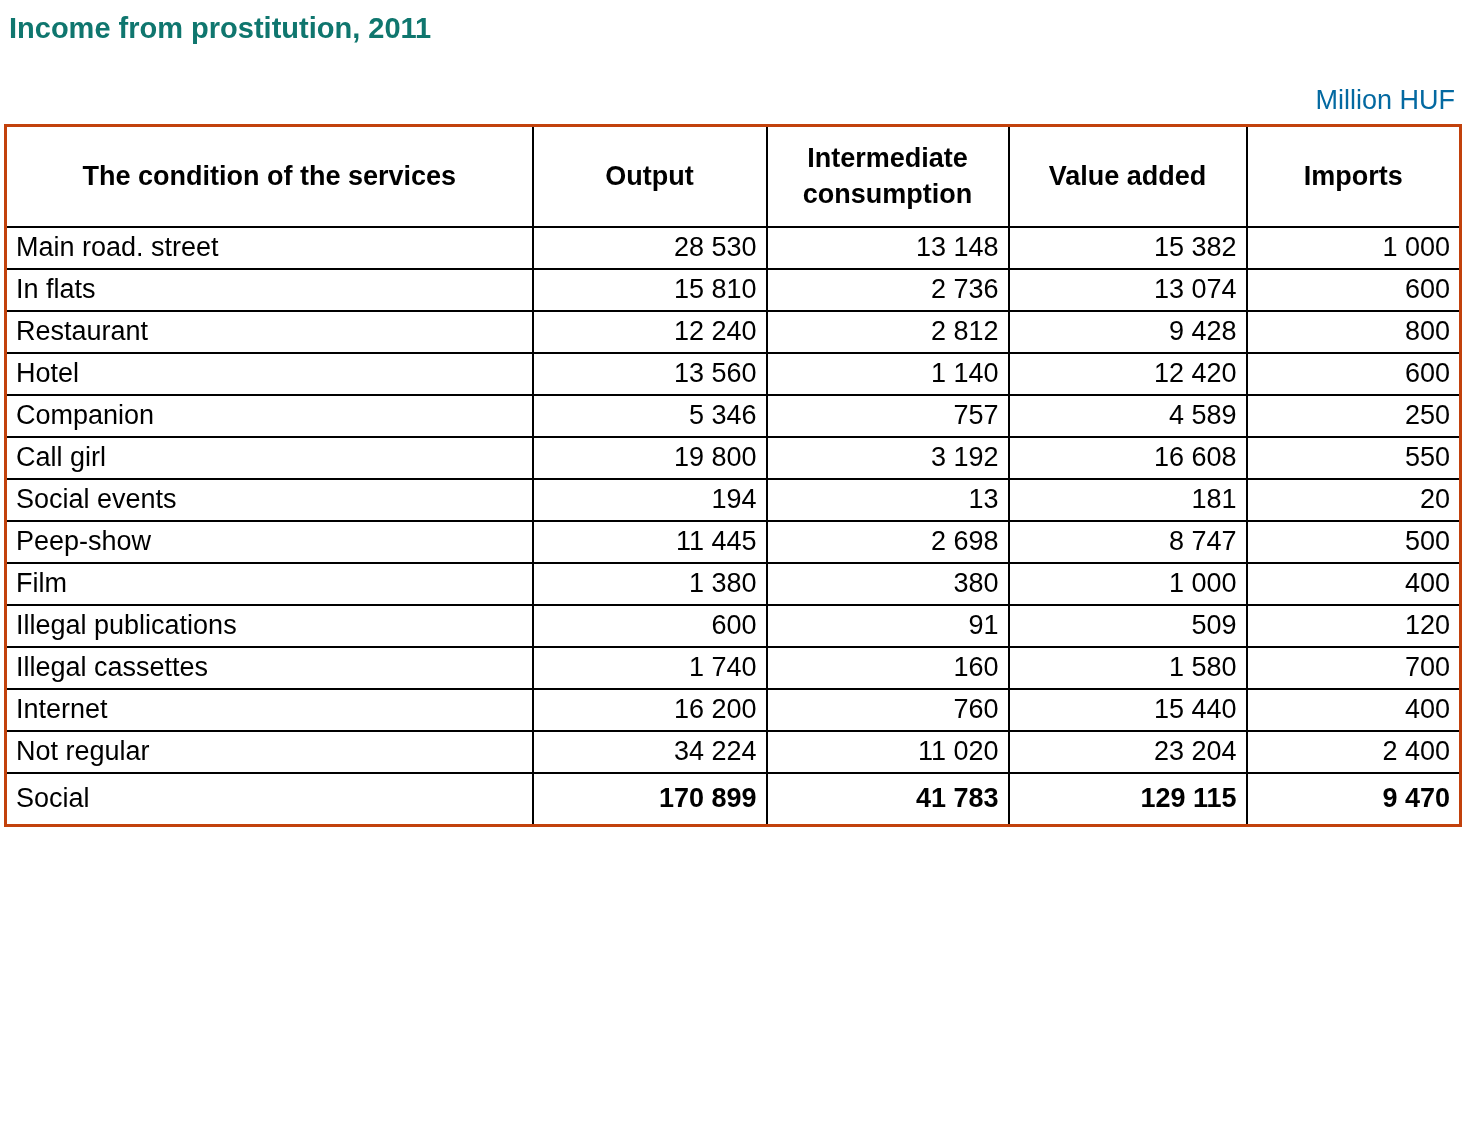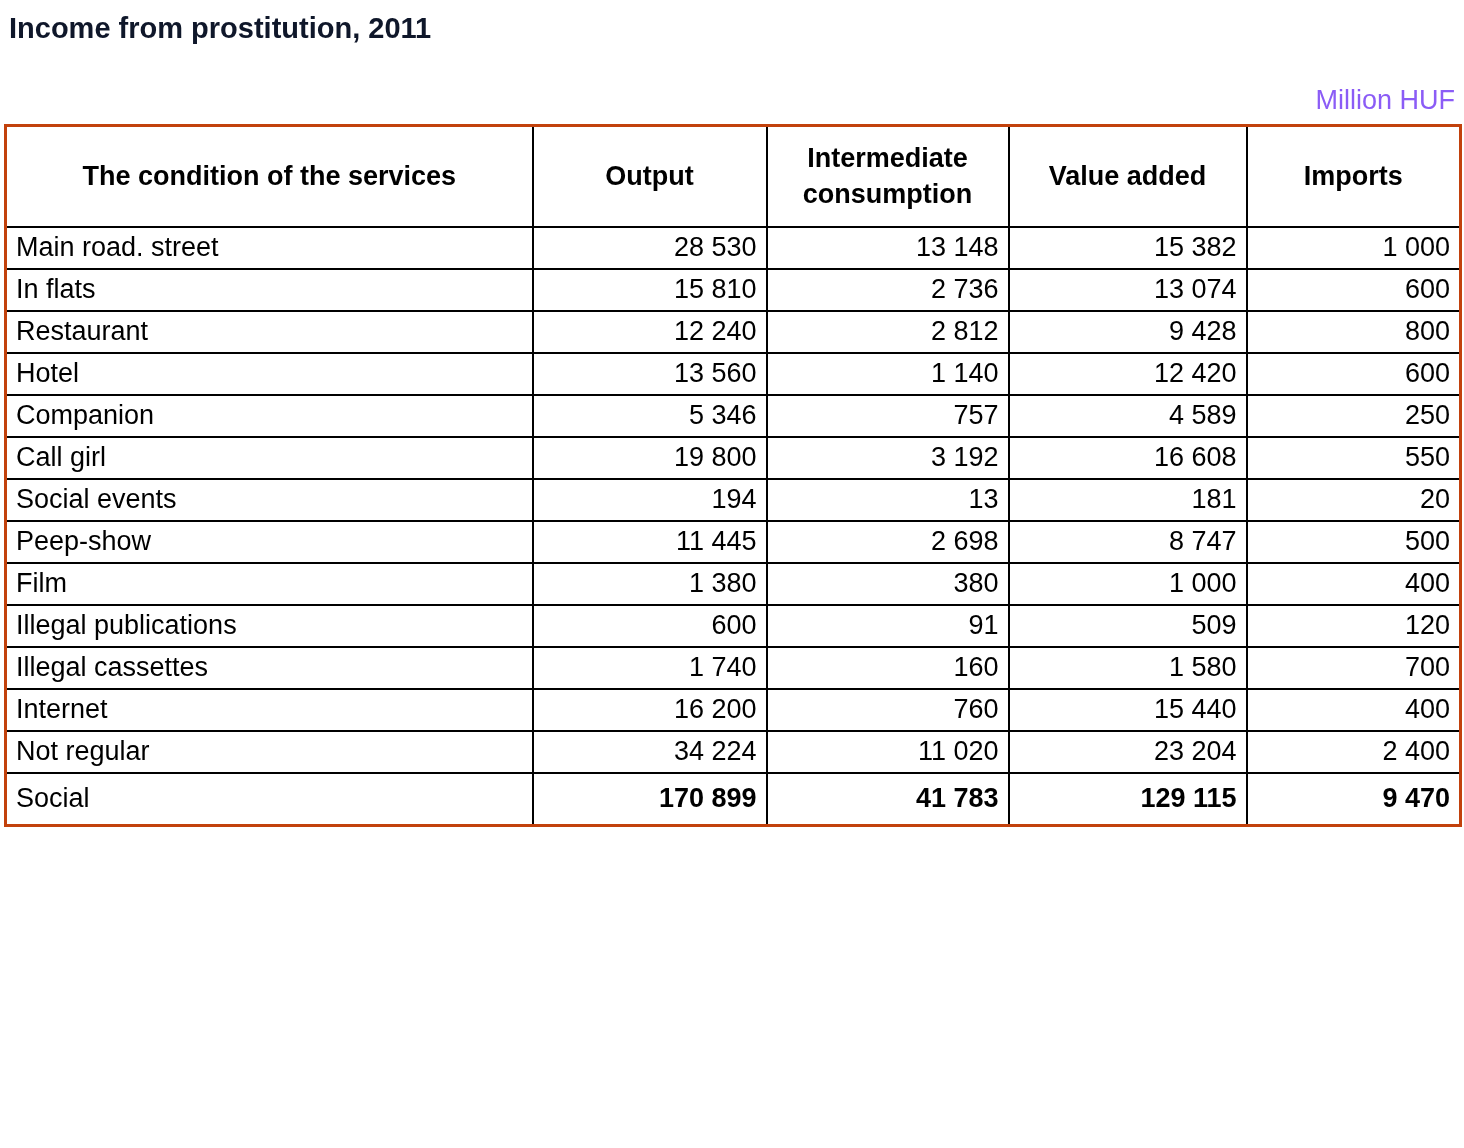--- a/index.html
+++ b/index.html
@@ -9,28 +9,28 @@
     height: 1148px;
     font-family: "Liberation Sans", sans-serif;
     color: #000000;
     overflow: hidden;
   }
   .page-title {
     padding: 11px 0 0 9px;
     font-size: 29px;
     line-height: 34px;
     font-weight: bold;
-    color: #0f172a;
+    color: #0f766e;
   }
   .unit-label {
     margin: 40px 9px 8px 0;
     text-align: right;
     font-size: 27px;
     line-height: 31px;
-    color: #8b5cf6;
+    color: #0369a1;
   }
   table.income-table {
     margin-left: 4px;
     width: 1455px;
     border-collapse: collapse;
     border: 3px solid #c2410c;
     table-layout: fixed;
   }
   .income-table th, .income-table td {
     border: 2px solid #000000;

